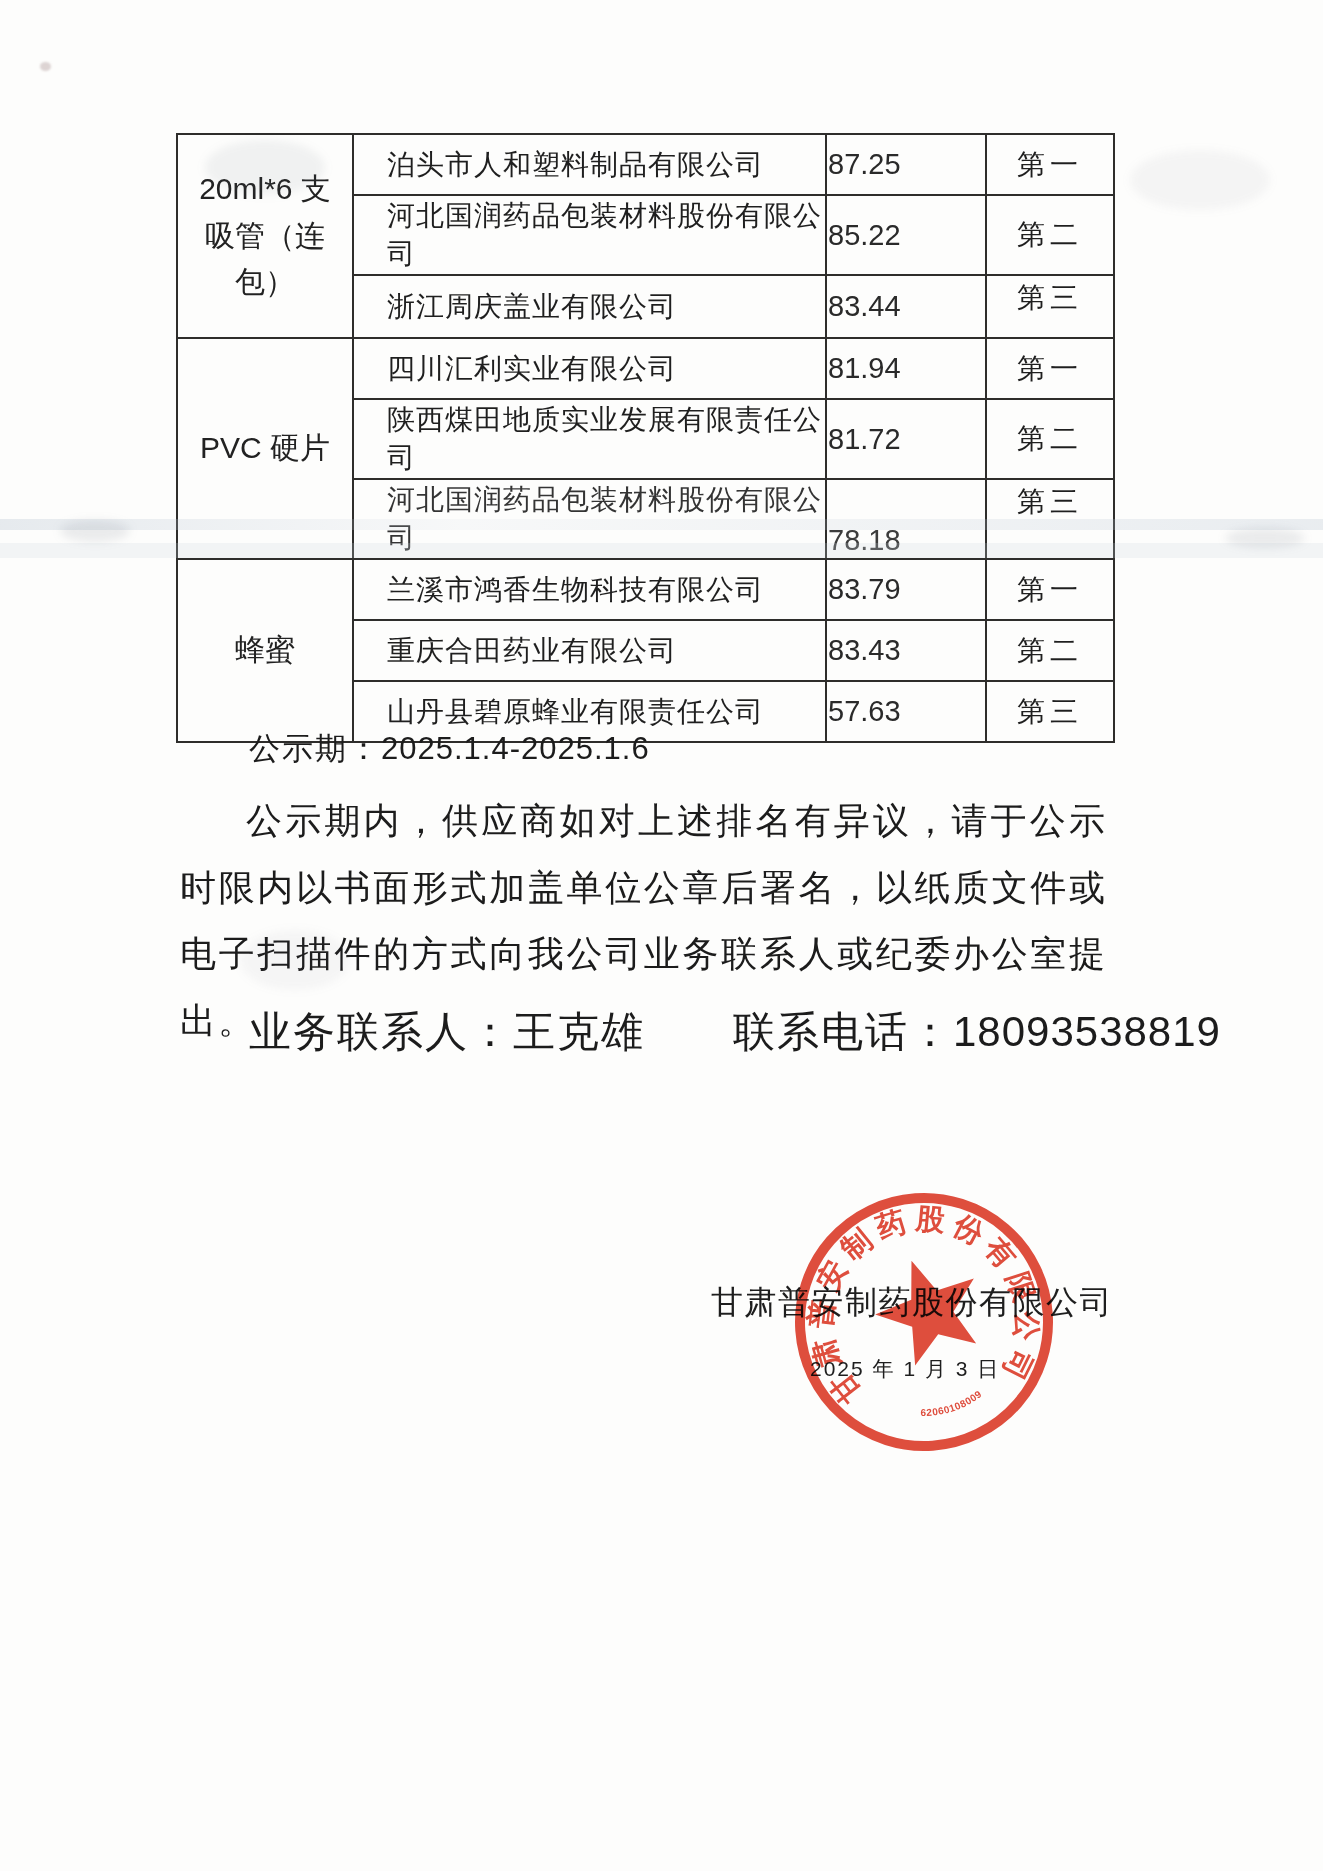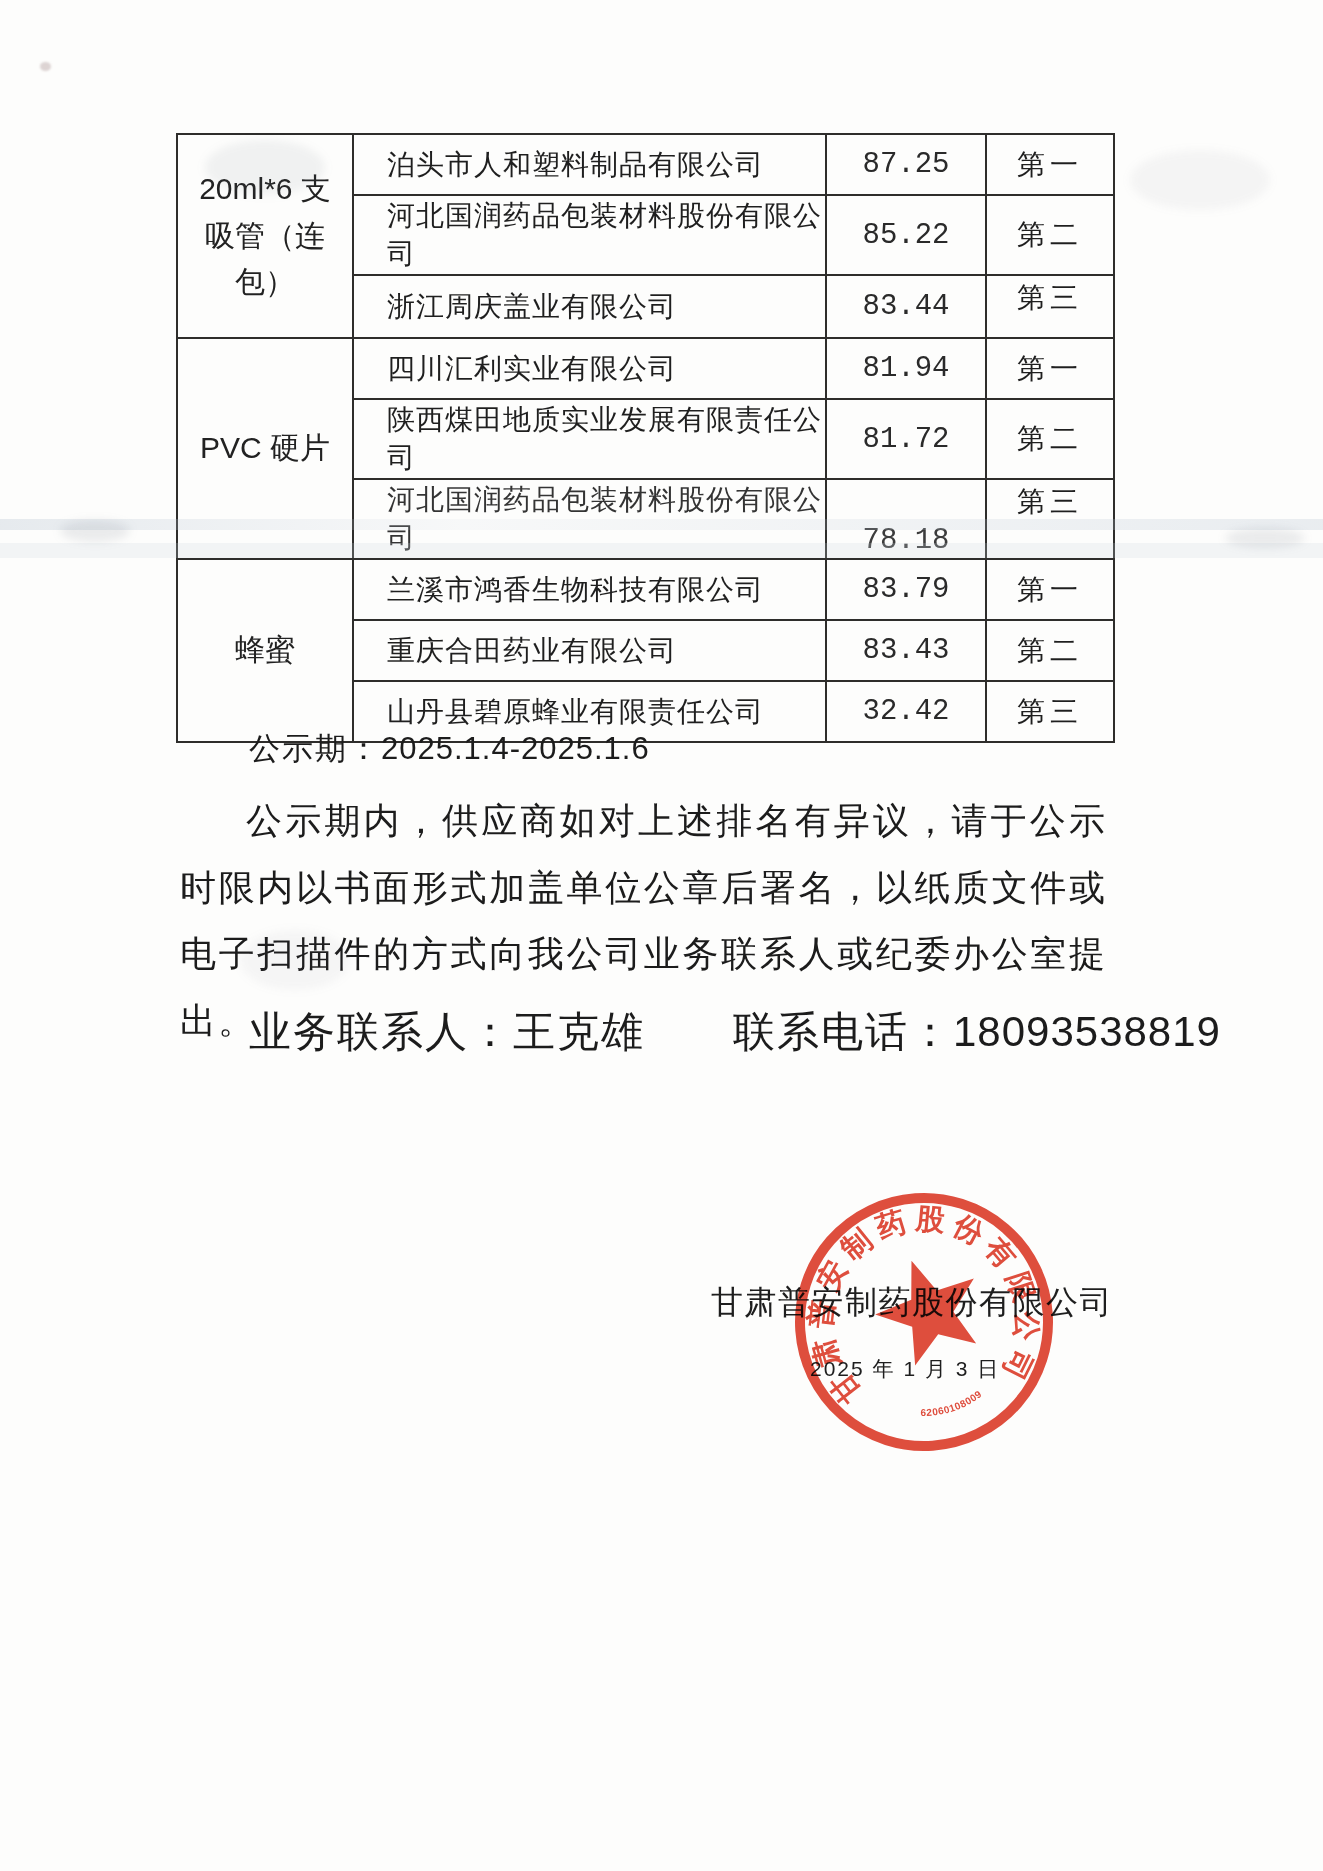--- a/index.html
+++ b/index.html
@@ -32,22 +32,22 @@
     line-height:1.55;
     color:#222;
   }
   td.company{
     font-size:28px;
     padding-left:33px;
     letter-spacing:1px;
     color:#1f1f1f;
   }
   td.score{
-    text-align:center;
-    font-family:Liberation Mono, monospace;
+    text-align:left;
+    font-family:Liberation Sans, sans-serif;
     font-size:29px;
     color:#2a2a2a;
   }
   td.rank{
     text-align:center;
     font-size:28px;
     letter-spacing:5px;
     color:#1f1f1f;
     border-radius:23px;
   }
@@ -174,21 +174,21 @@
         <td class="score">83.79</td>
         <td class="rank">第一</td>
       </tr>
       <tr>
         <td class="company">重庆合田药业有限公司</td>
         <td class="score">83.43</td>
         <td class="rank">第二</td>
       </tr>
       <tr>
         <td class="company">山丹县碧原蜂业有限责任公司</td>
-        <td class="score">32.42</td>
+        <td class="score">57.63</td>
         <td class="rank">第三</td>
       </tr>
     </tbody>
   </table>
 
   <div class="period-line"><span>公示期：</span><span class="num">2025.1.4-2025.1.6</span></div>
 
   <p class="para">公示期内，供应商如对上述排名有异议，请于公示时限内以书面形式加盖单位公章后署名，以纸质文件或电子扫描件的方式向我公司业务联系人或纪委办公室提出。</p>
 
   <div class="contact-line">

